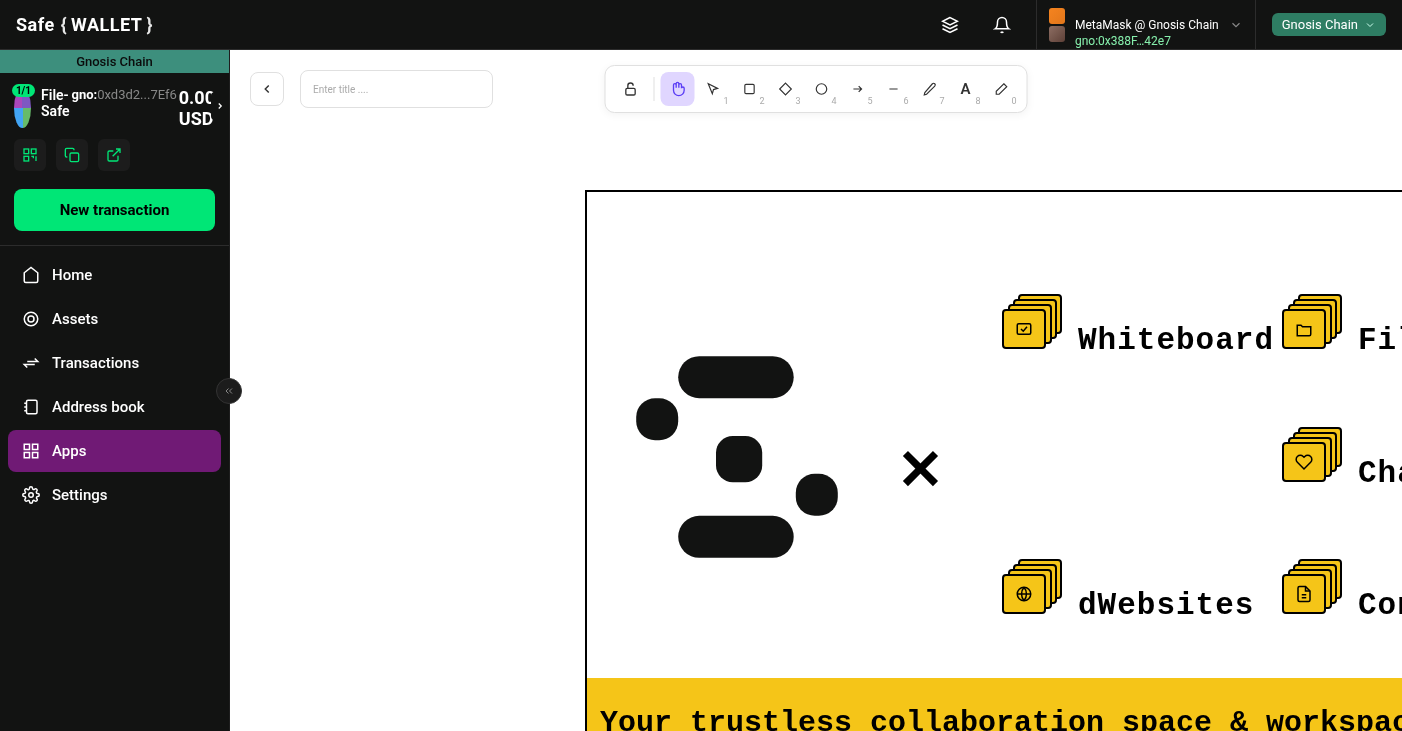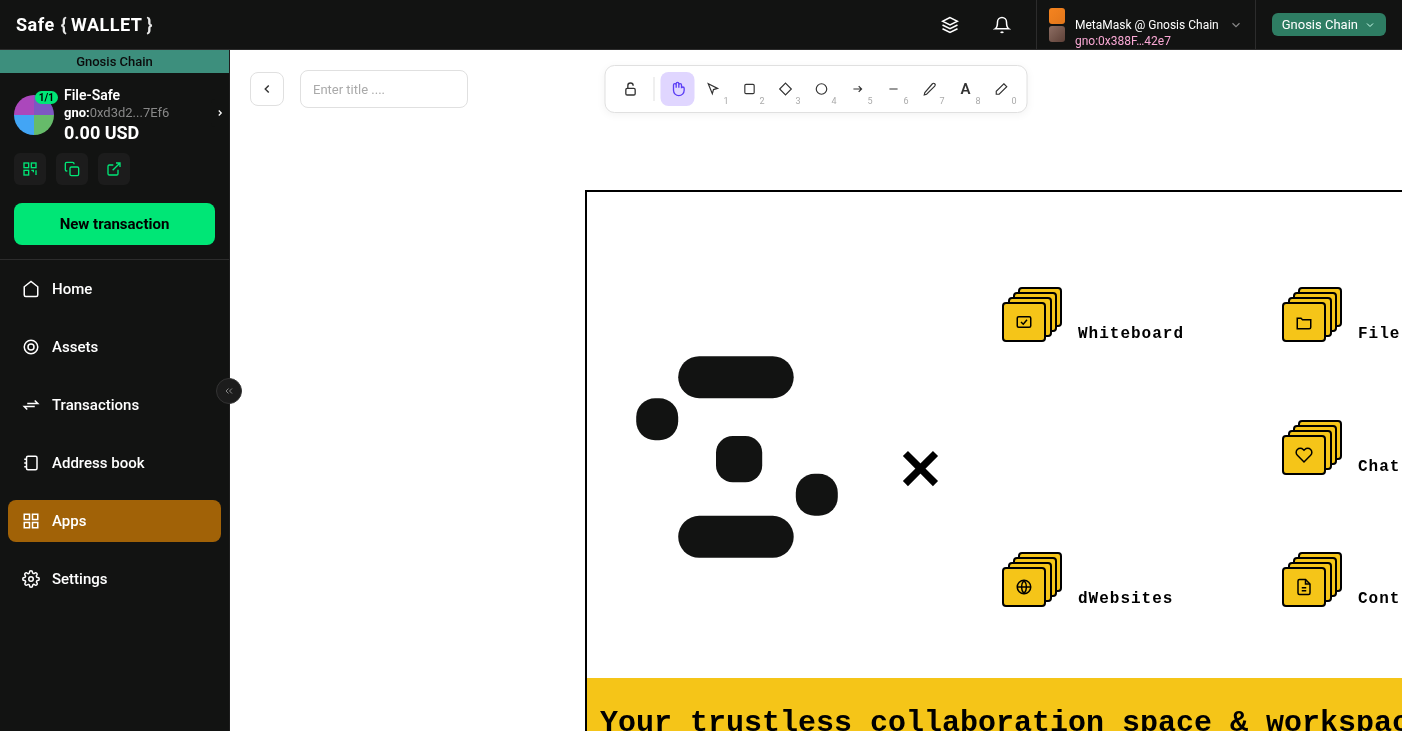--- a/index.html
+++ b/index.html
@@ -11,61 +11,61 @@
 .logo .bracket-l::before { content:"{"; opacity:0.9; margin-left:2px;}
 .logo .bracket-r::after { content:"}"; opacity:0.9;}
 .header-right { display: flex; align-items: center; gap: 16px; }
 .icon-btn { width: 36px; height: 36px; display: flex; align-items: center; justify-content: center; cursor: pointer; color: #fff; }
 .wallet-conn { display: flex; align-items: center; gap: 10px; padding: 0 12px; border-left: 1px solid #2c2c2c; border-right: 1px solid #2c2c2c; height: 50px; cursor:pointer;}
 .wallet-avatars { display:flex; flex-direction: column; gap:2px; }
 .wallet-av { width:16px; height:16px; border-radius:3px; background: linear-gradient(135deg,#f5841f,#e2761b); }
 .wallet-av2 { width:16px; height:16px; border-radius:3px; background: linear-gradient(135deg,#8d6e63,#5d4037); }
 .wallet-text { display: flex; flex-direction: column; font-size: 12px; line-height: 1.3; margin-top: 19px; }
 .wallet-text .line1 { color:#fff; }
-.wallet-text .line2 { color:#f9a8d4; }
+.wallet-text .line2 { color:#86efac; }
 .chain-badge { background: #2e7d63; color: #fff; padding: 4px 10px; border-radius: 6px; font-size: 13px; display: flex; align-items: center; gap: 6px; cursor:pointer;}
 
 
 .body { flex: 1; display: flex; overflow: hidden; }
 
 
 .sidebar { width: 230px; background: #121312; display: flex; flex-direction: column; position: relative; border-right: 1px solid #1e1e1e;}
 .chain-strip { background: #3d8f7d; color: #0b0b0b; text-align: center; font-size: 13px; padding: 4px 0; font-weight: 500; }
 .account-row { display: flex; align-items: center; gap: 10px; padding: 14px 14px 10px 14px; position:relative;}
 .avatar { width: 40px; height: 40px; border-radius: 50%; background: conic-gradient(#7e57c2 0 90deg,#66bb6a 90deg 180deg,#42a5f5 180deg 270deg,#ab47bc 270deg 360deg); position:relative;}
 .owner-badge { position:absolute; top:-4px; right:-4px; background:#00e676; color:#000; font-size:10px; font-weight:700; padding:1px 4px; border-radius:8px;}
-.acct-text { display: flex; flex-direction: column; gap: 2px; }
+.acct-text { display: flex; flex-direction: row; gap: 2px; }
 .acct-name { font-size: 14px; font-weight: 600; }
 .acct-addr { font-size: 13px; color: #fff; }
 .acct-addr .pfx { font-weight:700;margin-top:48px; }
 .acct-addr .gray { color:#888; }
 .acct-bal { font-size: 18px; font-weight: 700; color:#fff; }
 .chev-right { position:absolute; right:0; top:50%; transform:translateY(-50%); background:#121312; width:18px; height:28px; display:flex; align-items:center; justify-content:center; cursor:pointer; border-radius:4px 0 0 4px;}
 
 .sidebar-icons { display:flex; gap:10px; padding: 0 14px 14px 14px; }
 .mini-icon-btn { width:32px; height:32px; border-radius:6px; background:#1c1c1c; display:flex; align-items:center; justify-content:center; color:#00e676; cursor:pointer;}
 
 .new-tx { margin: 4px 14px 14px 14px; background: #00e676; color: #000; border: none; font-weight: 700; font-size: 15px; padding: 12px 0; border-radius: 8px; cursor: pointer; }
 
 .divider { height: 1px; background: #2c2c2c; margin: 0; }
 
-.nav { display: flex; flex-direction: column; padding: 8px; gap: 16px; }
+.nav { display: flex; flex-direction: column; padding: 8px; gap: 2px; }
 .nav-item { display: flex; align-items: center; gap: 12px; padding: 12px 14px; border-radius: 8px; cursor: pointer; font-size: 15px; color: #fff; font-weight:500;}
-.nav-item.active { background: #a16207; }
+.nav-item.active { background: #701a75; }
 .nav-icon { width: 18px; height: 18px; display:flex; align-items:center; justify-content:center; color:#fff; flex-shrink:0;}
 
 .collapse-handle { position:absolute; right:-13px; top:50%; transform:translateY(-50%); width:26px; height:26px; border-radius:50%; background:#1c1c1c; border:1px solid #333; display:flex; align-items:center; justify-content:center; cursor:pointer; z-index:5;}
 
 
 .main { flex: 1; background: #fff; color: #000; position: relative; overflow: hidden; }
 
 
 .wb-toolbar { position:absolute; top:20px; left:0; right:0; display:flex; align-items:center; padding:0 20px; gap:16px; z-index:3;}
 .back-btn { width:34px; height:34px; border:1px solid #e0e0e0; border-radius:8px; background:#fff; display:flex; align-items:center; justify-content:center; cursor:pointer;}
-.title-input { height:38px; width:168px; border:1px solid #e0e0e0; border-radius:8px; padding:0 12px; font-size:13px; color:#333;}
+.title-input { height:38px; width:193px; border:1px solid #e0e0e0; border-radius:8px; padding:0 12px; font-size:10px; color:#333;}
 .title-input::placeholder { color:#aaa; }
 .tool-group { position:absolute; left:50%; transform:translateX(-50%); display:flex; align-items:center; gap:2px; background:#fff; border:1px solid #e0e0e0; border-radius:10px; padding:6px 8px; box-shadow: 0 2px 8px rgba(0,0,0,0.05);}
 .tool { width:34px; height:34px; border-radius:8px; display:flex; align-items:center; justify-content:center; cursor:pointer; position:relative; color:#333;}
 .tool.active { background:#e0d6ff; color:#5b3df5;}
 .tool .sub { position:absolute; bottom:0; right:2px; font-size:9px; color:#aaa;}
 .tool-sep { width:1px; height:24px; background:#e0e0e0; margin:0 4px;}
 .right-tools { margin-left:auto; display:flex; align-items:center; gap:10px;}
 .share-btn { width:36px; height:36px; border-radius:8px; background:#5b3df5; display:flex; align-items:center; justify-content:center; cursor:pointer; color:#fff;}
 .square-btn { width:36px; height:36px; border-radius:8px; border:1px solid #e0e0e0; background:#fff; display:flex; align-items:center; justify-content:center; cursor:pointer; color:#333;}
 .publish-btn { height:36px; border-radius:8px; border:1px solid #e0e0e0; background:#fff; display:flex; align-items:center; gap:8px; padding:0 14px; cursor:pointer; font-size:14px; color:#111; font-weight:500;}
@@ -82,21 +82,21 @@
 
 
 .feat { position:absolute; display:flex; align-items:center; gap:16px; }
 .folder-stack { position:relative; width:60px; height:58px; }
 .folder-stack .layer { position:absolute; width:44px; height:40px; border:2px solid #000; background:#f5c518; border-radius:4px;}
 .folder-stack .l1 { top:0; left:16px;}
 .folder-stack .l2 { top:5px; left:11px;}
 .folder-stack .l3 { top:10px; left:6px;}
 .folder-stack .l4 { top:15px; left:0; display:flex; align-items:center; justify-content:center;}
 .folder-icon { width:18px; height:18px; }
-.feat-label { font-family: 'Courier New', monospace; font-weight:900; font-size:16px; letter-spacing:1px; color:#000;margin-top:36px;}
+.feat-label { font-family: 'Courier New', monospace; font-weight:900; font-size:31px; letter-spacing:1px; color:#000;margin-top:36px;}
 
 .yellow-band { position:absolute; bottom:0; left:0; right:0; height:90px; background:#f5c518; display:flex; align-items:center; justify-content:center;}
 .band-text { font-family: 'Courier New', monospace; font-weight:700; font-size:30px; color:#000;}
 </style>
 </head>
 <body>
 
 <div class="header">
   <div class="logo">
     <span>Safe</span>

